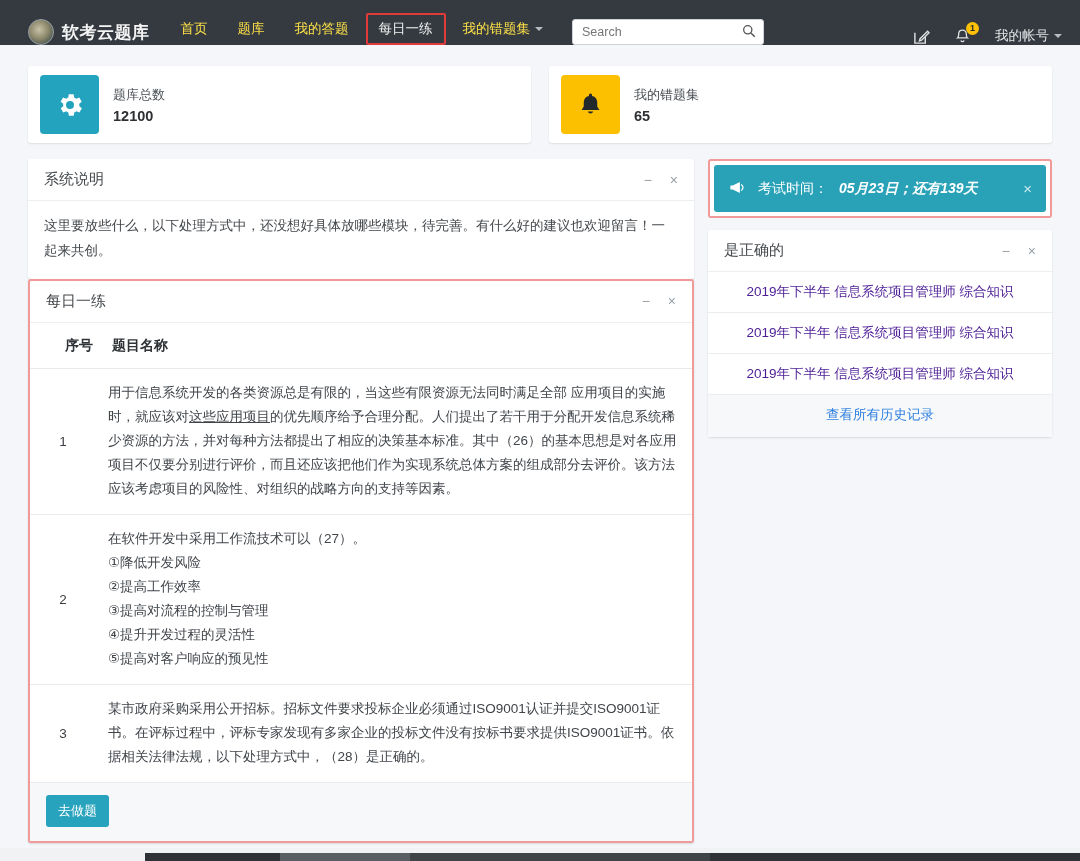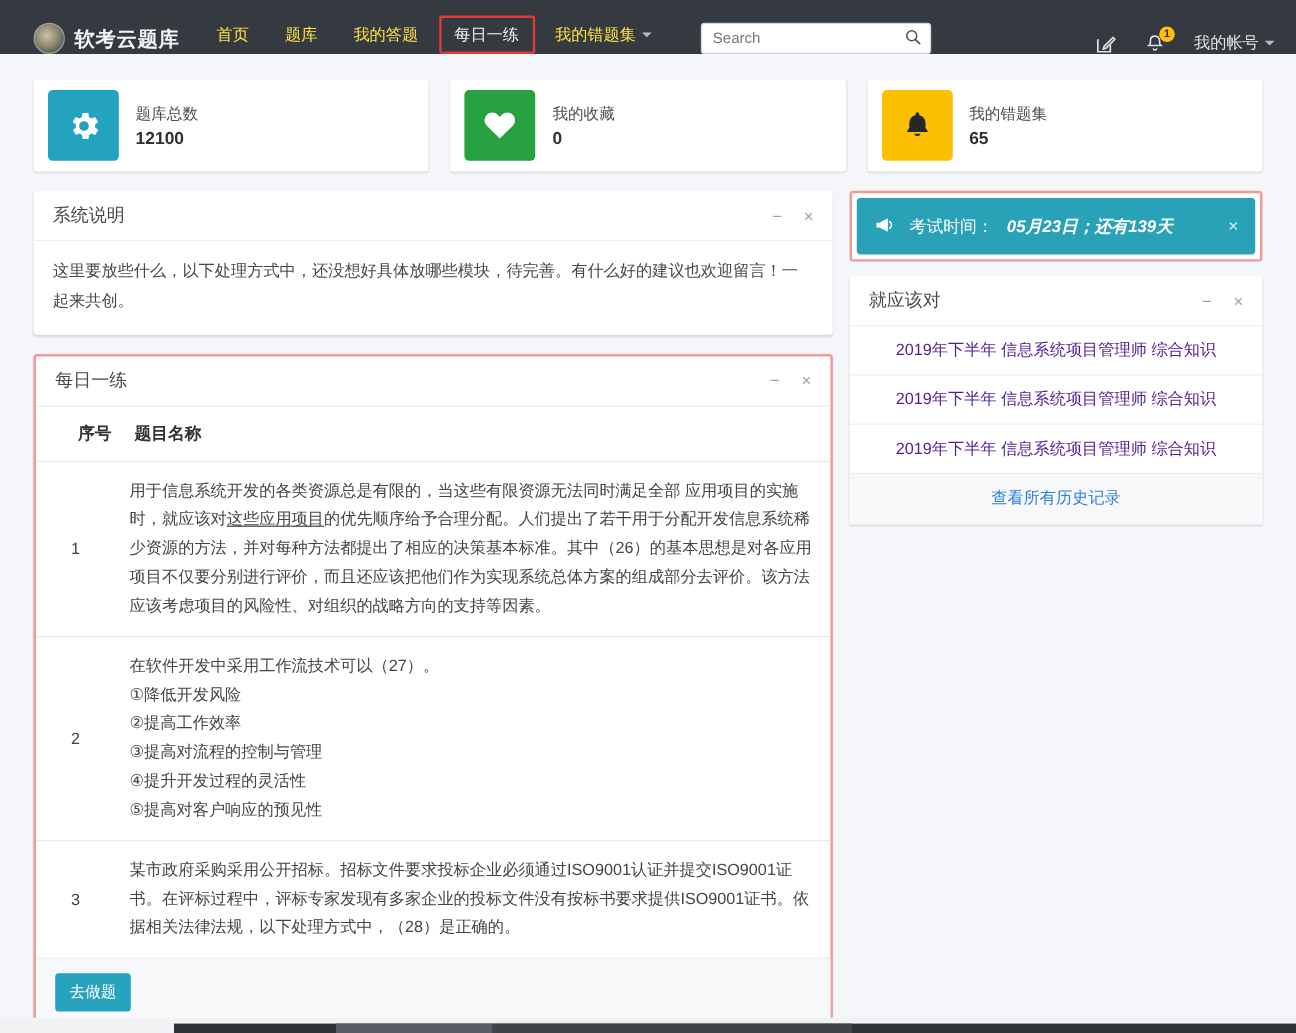--- a/index.html
+++ b/index.html
@@ -27,21 +27,21 @@
   }
   .brand-text{ color:#f4f4f4; font-size:17px; font-weight:bold; letter-spacing:.5px; }
   .nav-links{ display:flex; align-items:center; gap:4px; }
   .nav-item{
     color:#fde047; font-size:13.5px; padding:6px 12px; cursor:pointer;
     white-space:nowrap; border:1px solid transparent; border-radius:2px;
   }
   .nav-item.boxed{ border:2px solid #e03a3a; color:#f1f1f1; padding:5px 11px; }
   .caret{ display:inline-block; margin-left:5px; border-left:4px solid transparent;
     border-right:4px solid transparent; border-top:4px solid #b9bcbf; vertical-align:middle; }
-  .search-wrap{ margin-left:28px; position:relative; }
+  .search-wrap{ margin-left:16px; position:relative; }
   .search-input{
     width:192px; height:26px; border:1px solid #ced4da; border-radius:3px;
     padding:0 28px 0 9px; font-size:12.5px; color:#707b84; background:#fff;
     font-family:inherit; outline:none;
   }
   .search-icon{ position:absolute; right:8px; top:5px; pointer-events:none; }
   .nav-right{ margin-left:auto; display:flex; align-items:center; gap:24px; }
   .icon-btn{ position:relative; cursor:pointer; display:flex; align-items:center; }
   .badge{
     position:absolute; top:-6px; right:-8px; background:#ffc107; color:#2b2b2b;
@@ -63,21 +63,20 @@
   }
   .stat-label{ font-size:13px; color:#4a4f54; line-height:1.5; }
   .stat-value{ font-size:14.5px; font-weight:bold; color:#2d3134; margin-top:3px; }
 
   .columns{ display:flex; gap:14px; margin-top:16px; align-items:flex-start; }
   .col-left{ width:666px; flex:none; }
   .col-right{ width:344px; flex:none; }
 
   .box{
     background:#fff; border-radius:3px; box-shadow:0 1px 2px rgba(0,0,0,.12);
-    margin-bottom:16px;
   }
   .box.redline{ border:2px solid #f09a9a; }
   .box-header{
     height:42px; display:flex; align-items:center; padding:0 16px;
     border-bottom:1px solid #eceff1;
   }
   .box-title{ font-size:15px; color:#45494d; }
   .box-tools{ margin-left:auto; display:flex; align-items:center; gap:18px; color:#9aa1a7; }
   .tool{ cursor:pointer; font-size:14px; line-height:1; }
   .box-body{ padding:13px 16px 15px 16px; font-size:13.5px; color:#44484c; line-height:1.85; }
@@ -192,31 +191,20 @@
           <path d="M19.4 13a7.6 7.6 0 0 0 0-2l2-1.6-2-3.4-2.4 1a7.5 7.5 0 0 0-1.7-1l-.4-2.6h-3.9l-.4 2.6a7.5 7.5 0 0 0-1.7 1l-2.4-1-2 3.4L6.6 11a7.6 7.6 0 0 0 0 2l-2 1.6 2 3.4 2.4-1c.5.4 1.1.8 1.7 1l.4 2.6h3.9l.4-2.6c.6-.2 1.2-.6 1.7-1l2.4 1 2-3.4-2-1.6zM12 15.2A3.2 3.2 0 1 1 12 8.8a3.2 3.2 0 0 1 0 6.4z"></path>
         </svg>
       </div>
       <div>
         <div class="stat-label">题库总数</div>
         <div class="stat-value">12100</div>
       </div>
     </div>
 
 
-    <div class="stat-card">
-      <div class="stat-ico" id="ico2" style="background: rgb(39, 160, 63);">
-        <svg width="31" height="31" viewBox="0 0 24 24" fill="#fff">
-          <path d="M12 20.5 3.6 12.3a5 5 0 0 1 7.1-7.1l1.3 1.3 1.3-1.3a5 5 0 0 1 7.1 7.1z"></path>
-        </svg>
-      </div>
-      <div>
-        <div class="stat-label">我的收藏</div>
-        <div class="stat-value">0</div>
-      </div>
-    </div>
 
     <div class="stat-card">
       <div class="stat-ico" id="ico3" style="background: rgb(252, 192, 0);">
         <svg width="27" height="27" viewBox="0 0 24 24" fill="#23282c">
           <path d="M12 2.3a1.4 1.4 0 0 0-1.4 1.4v.8A6 6 0 0 0 6 10.3v3.4l-1.9 3.1h15.8L18 13.7v-3.4a6 6 0 0 0-4.6-5.8v-.8A1.4 1.4 0 0 0 12 2.3z"></path>
           <path d="M9.6 18.2a2.5 2.5 0 0 0 4.8 0z"></path>
         </svg>
       </div>
       <div>
         <div class="stat-label">我的错题集</div>
@@ -291,21 +279,21 @@
             </svg>
           </span>
           <span>考试时间：</span>
             <b>05月23日；还有139天</b>
           <span class="alert-close">×</span>
         </div>
       </div>
 
       <div class="box">
         <div class="box-header">
-          <div class="box-title">就应该对</div>
+          <div class="box-title">是正确的</div>
           <div class="box-tools">
             <span class="tool">−</span>
             <span class="tool">×</span>
           </div>
         </div>
         <div class="recent-item">2019年下半年 信息系统项目管理师 综合知识</div>
         <div class="recent-item">2019年下半年 信息系统项目管理师 综合知识</div>
         <div class="recent-item">2019年下半年 信息系统项目管理师 综合知识</div>
         <div class="recent-more">
           <a>查看所有历史记录</a>

